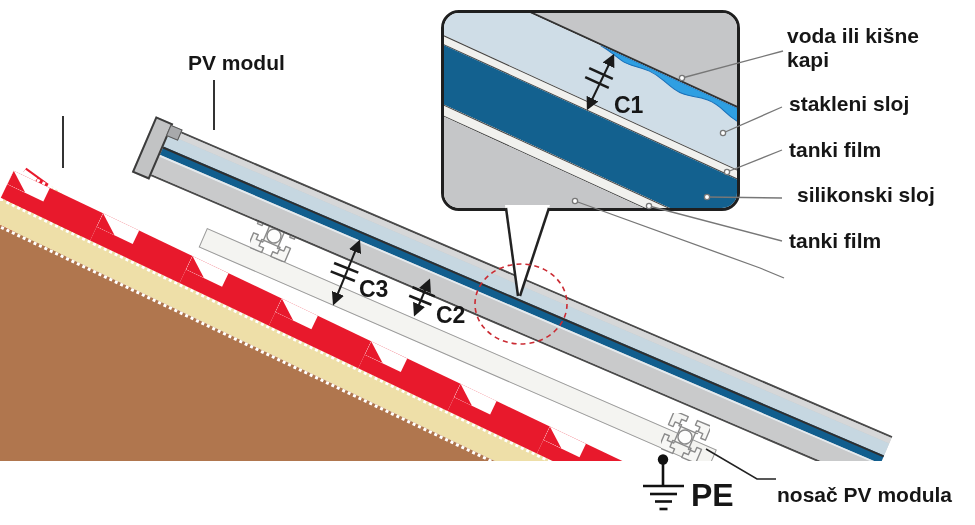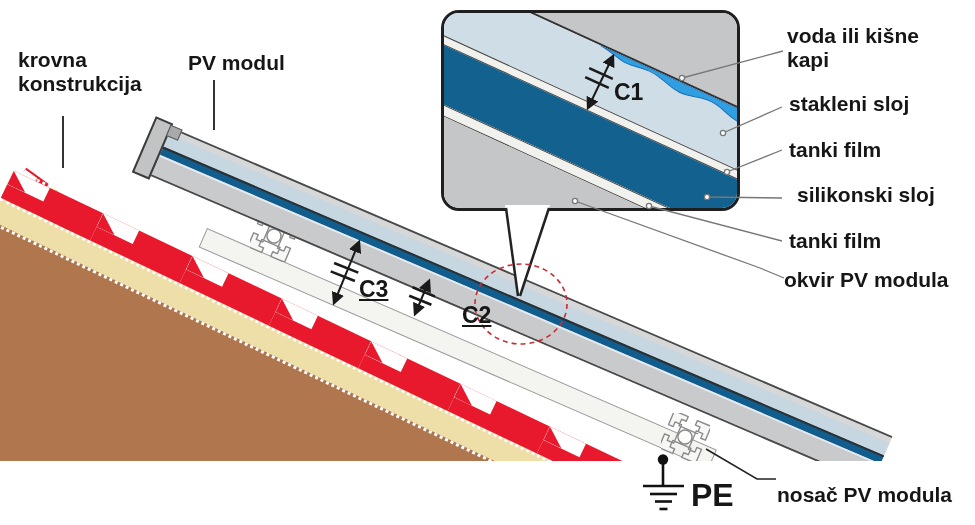--- a/index.html
+++ b/index.html
@@ -205,30 +205,28 @@
     <g stroke="#111" stroke-width="2.6">
       <circle cx="663" cy="459.5" r="5.2" fill="#111" stroke="none"></circle>
       <line x1="663" y1="462" x2="663" y2="486"></line>
       <line x1="643" y1="486" x2="684" y2="486"></line>
       <line x1="650" y1="494" x2="677" y2="494"></line>
       <line x1="655" y1="501.5" x2="672" y2="501.5"></line>
       <line x1="659.5" y1="509" x2="667.5" y2="509"></line>
     </g>
   </svg>
 
-  <div class="lbl" style="left:18px; top:48px; width:148px;">krovna konstrukcija</div>
   <div class="lbl" style="left:176px; top:51px; width:120px;margin-left:12px;">PV modul</div>
 
   <div class="lbl" style="left:789px; top:92px; width:180px;">stakleni sloj</div>
   <div class="lbl" style="left:787px; top:24px; width:165px;">voda ili kišne kapi</div>
   <div class="lbl" style="left:789px; top:138px; width:180px;">tanki film</div>
   <div class="lbl" style="left:797px; top:183px; width:180px;">silikonski sloj</div>
   <div class="lbl" style="left:789px; top:229px; width:180px;">tanki film</div>
-  <div class="lbl" style="left:784px; top:268px; width:190px;">okvir PV modula</div>
-
-  <div class="cap-lbl" style="left:614px; top:79px;">C1</div>
-  <div class="cap-lbl" style="left:359px; top:276px;text-decoration:underline;">C3</div>
-  <div class="cap-lbl" style="left:462px; top:302px;text-decoration:underline;">C2</div>
+
+  <div class="cap-lbl" style="left:614px; top:92px;">C1</div>
+  <div class="cap-lbl" style="left:359px; top:276px;">C3</div>
+  <div class="cap-lbl" style="left:436px; top:302px;">C2</div>
 
   <div class="lbl" style="left:691px; top:483px; font-size:32px;">PE</div>
   <div class="lbl" style="left:777px; top:483px; width:200px;">nosač PV modula</div>
 
 </div>
 
 </body></html>

